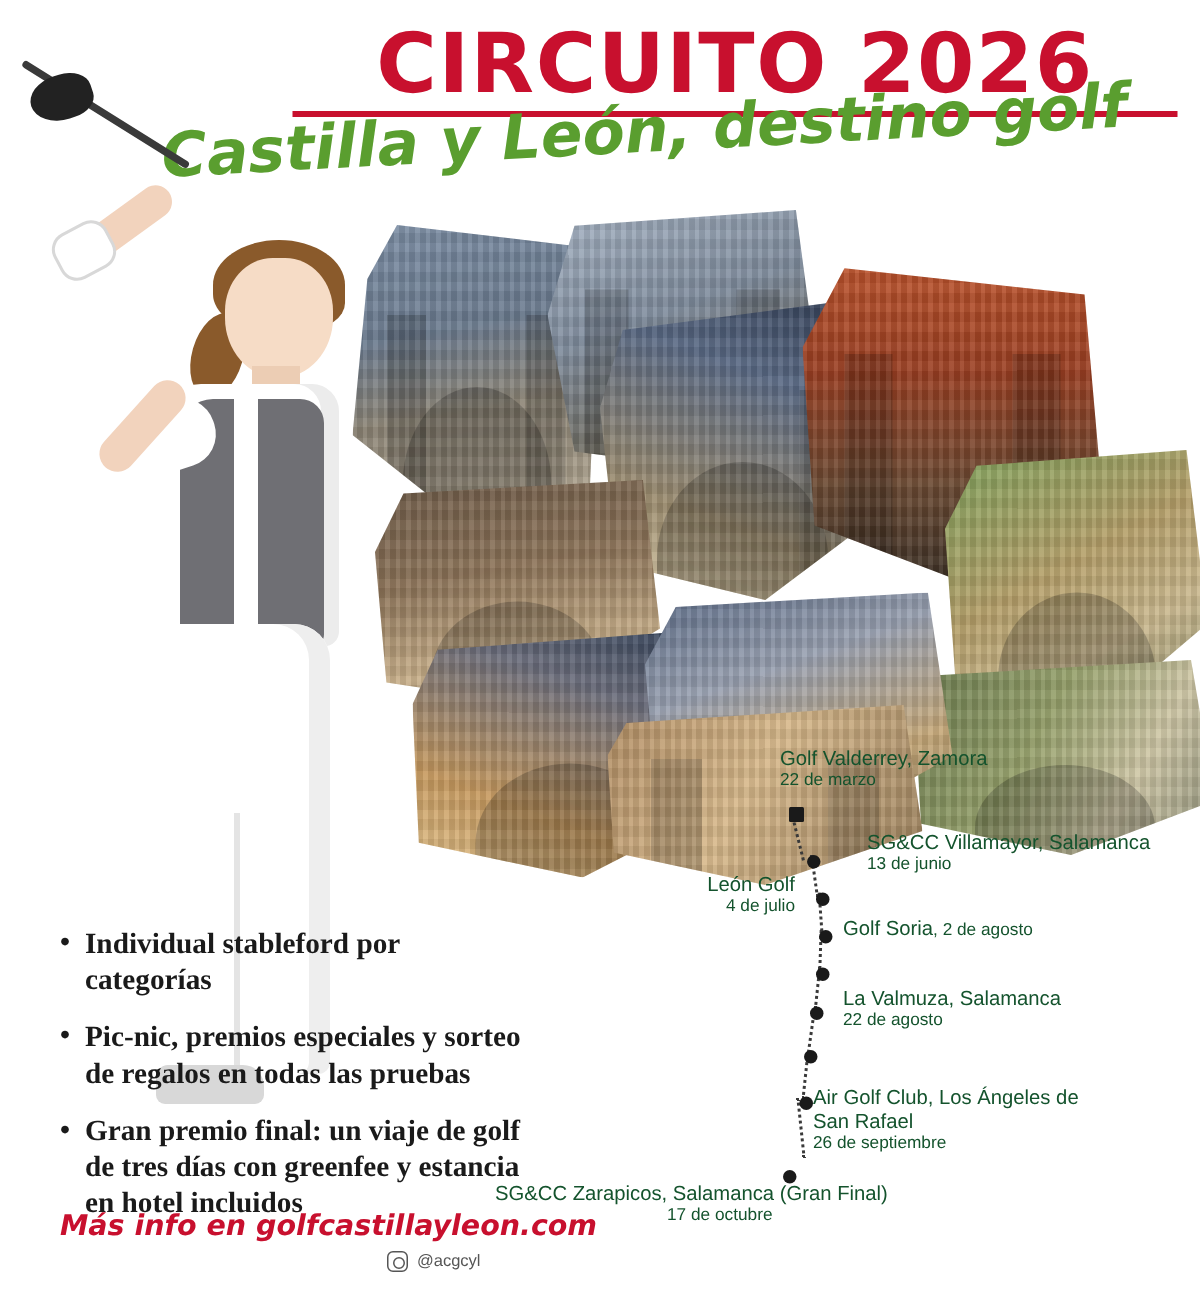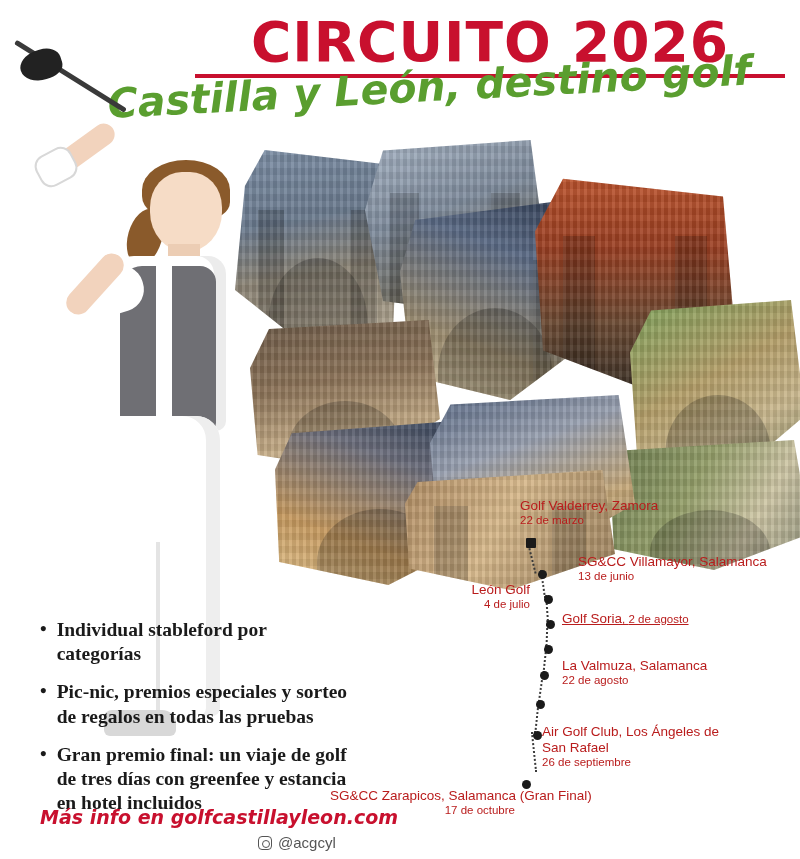--- a/index.html
+++ b/index.html
@@ -188,21 +188,21 @@
 
   .moreinfo {
     position:absolute; left:40px; top:806px; width:330px;
     font-family:"DejaVu Sans", sans-serif;
     font-style:italic; font-weight:bold; font-size:19px; color:#c8102e;
     white-space:nowrap;
   }
   .ig {
     position:absolute; left:258px; top:834px;
     display:flex; align-items:center; gap:6px;
-    font-size:15px; color:#555;
+    font-size:11px; color:#555;
   }
   .ig .glyph {
     width:14px; height:14px; border:1.6px solid #555; border-radius:4px;
     position:relative;
   }
   .ig .glyph::before{
     content:""; position:absolute; left:3px; top:3px; width:6px; height:6px;
     border:1.6px solid #555; border-radius:50%;
   }
 
@@ -212,21 +212,21 @@
     position:absolute; width:9px; height:9px; background:#1a1a1a; border-radius:50%;
   }
   .ev-dot.square { border-radius:1px; width:10px; height:10px; }
   .connector {
     position:absolute; width:2px;
     border-left:2px dotted #3a3a3a;
   }
   .ev {
     position:absolute;
     font-family:"Liberation Sans", sans-serif;
-    color:#b91c1c;
+    color:#14532d;
     line-height:1.2;
     white-space:nowrap;
   }
   .ev .name { font-size:13.5px; }
   .ev .name b { font-weight:normal; }
   .ev .date { font-size:11.5px; }
   .ev.right { text-align:left; }
   .ev.left { text-align:right; }
   .ev.right .date { text-align:left; }
   .ev.left .date { text-align:right; }
@@ -359,21 +359,21 @@
     <div class="ev right" style="left:228px; top:62px;">
       <div class="name">SG&amp;CC Villamayor, Salamanca</div>
       <div class="date">13 de junio</div>
     </div>
 
     <div class="ev left" style="left:0px; top:90px; width:180px;">
       <div class="name">León Golf</div>
       <div class="date">4 de julio</div>
     </div>
 
-    <div class="ev right inlinedate" style="left:212px; top:119px;text-decoration:underline;">
+    <div class="ev right inlinedate" style="left:212px; top:119px;">
       <div class="name"><span>Golf Soria</span><span class="d">, </span><span class="d">2 de agosto</span></div>
     </div>
 
 
     <div class="ev right" style="left:212px; top:166px;">
       <div class="name">La Valmuza, Salamanca</div>
       <div class="date">22 de agosto</div>
     </div>
 
 

